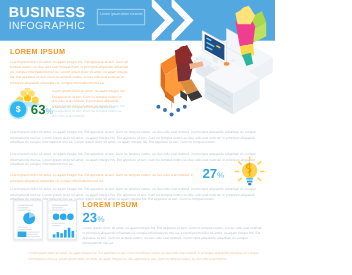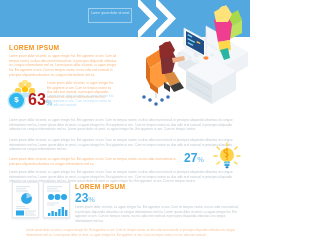--- a/index.html
+++ b/index.html
@@ -35,21 +35,21 @@
 
   .l-head{position:absolute;left:9px;top:44px;}
   .l-para1{position:absolute;left:9px;top:54px;width:108px;}
   .l-small{position:absolute;left:47px;top:81px;width:70px;}
 
   .coin-stack{position:absolute;left:11px;top:80px;width:28px;height:18px;}
   .pct-row{position:absolute;left:9px;top:92px;display:flex;align-items:center;gap:4px;}
   .pct-badge{width:15px;height:15px;border-radius:50%;background:#2fb8ef;display:flex;align-items:center;justify-content:center;
              box-shadow:0 0 0 1.5px #bfe8fb;}
   .pct-badge span{color:#fff;font-size:8px;font-weight:bold;line-height:1;}
-  .pct-num{color:#b91c1c;font-size:16px;font-weight:bold;line-height:1;}
+  .pct-num{color:#15803d;font-size:12px;font-weight:bold;line-height:1;}
   .pct-sym{color:#8ecbee;font-size:7.5px;font-weight:bold;}
   .pct-side{position:absolute;left:47px;top:94px;width:70px;}
 
   
   .m-para1{position:absolute;left:9px;top:118px;width:232px;}
   .m-para2{position:absolute;left:9px;top:138px;width:232px;}
   .m-para3{position:absolute;left:9px;top:157px;width:172px;color:#f7b77e;}
 
   .bulb{position:absolute;left:212px;top:142px;width:30px;height:30px;}
   .m-pct{position:absolute;left:184px;top:152px;color:#3aa7e0;font-size:12px;font-weight:bold;line-height:1;}
@@ -70,20 +70,22 @@
 
   .footer{position:absolute;left:26px;top:228px;width:216px;color:#f7c49b;font-size:2.9px;line-height:1.55;}
 </style>
 </head>
 <body>
 
 <div id="page">
 
   <div class="header">
     <div class="hdr-title">
+      <span class="hdr-business">BUSINESS</span>
+      <span class="hdr-infographic">INFOGRAPHIC</span>
     </div>
 
     <div class="hdr-box">
       <div class="hdr-box-text">Lorem ipsum dolor sit amet</div>
     </div>
 
     <div class="chev chev1">
       <svg width="30" height="37" viewBox="0 0 30 37">
           <path d="M2 0 L20 18.5 L2 37 L-6 37 L12 18.5 L-6 0 Z" fill="#ffffff"></path>
         </svg>

